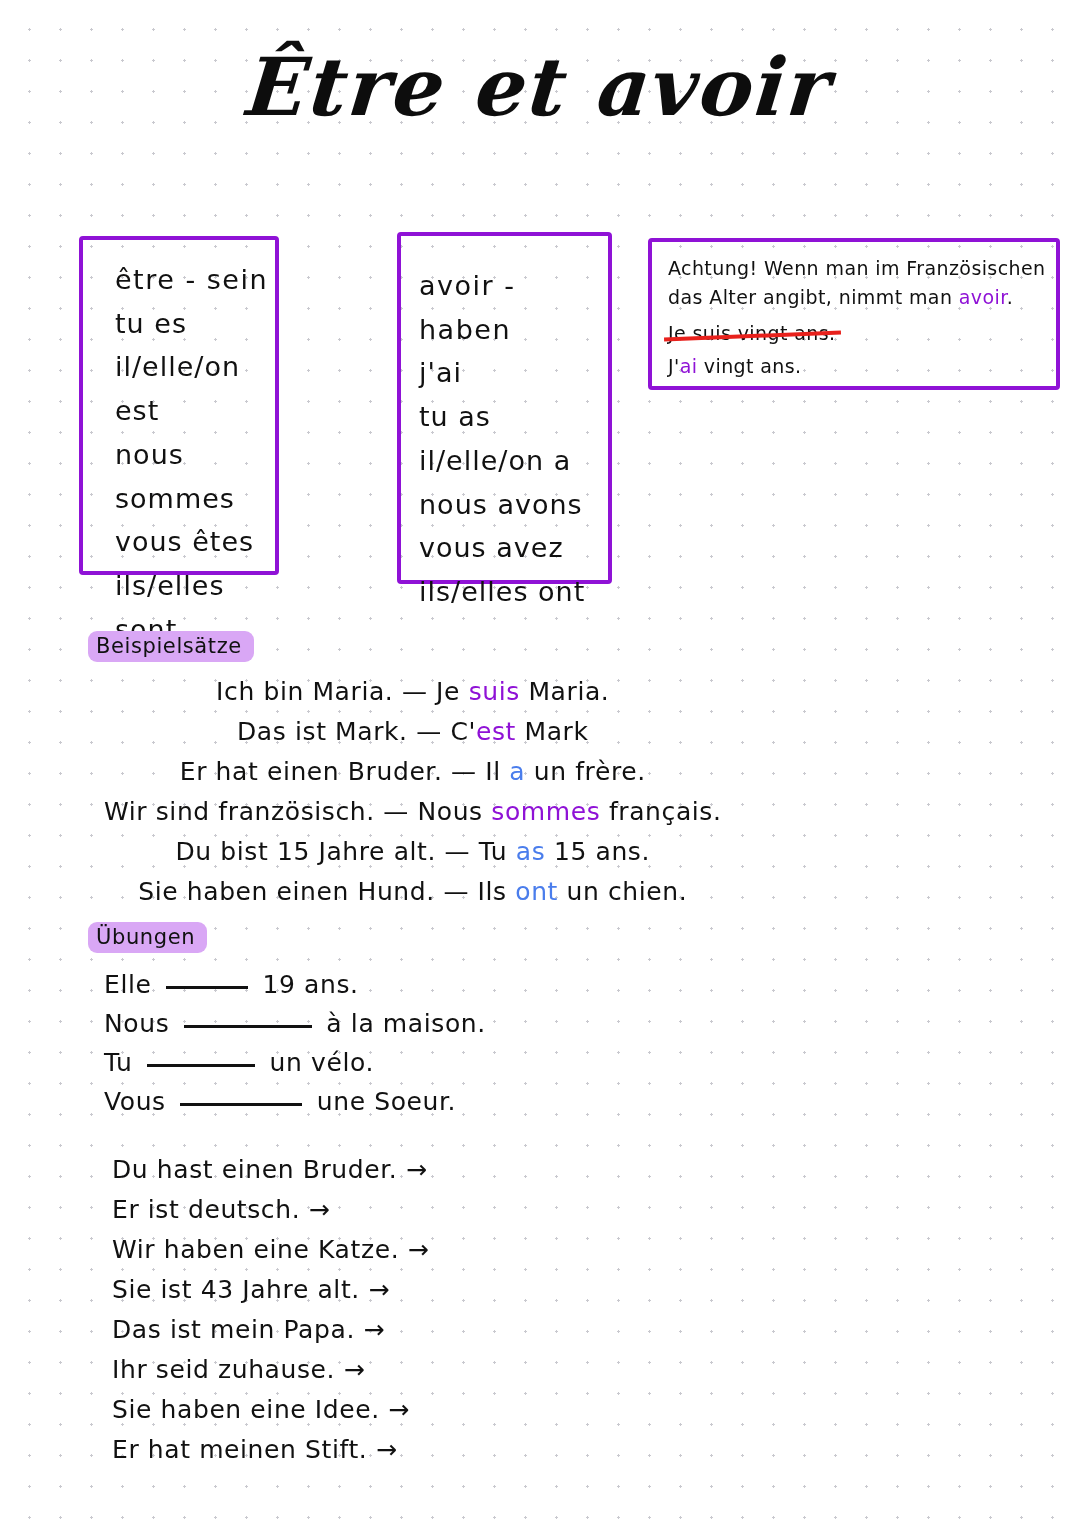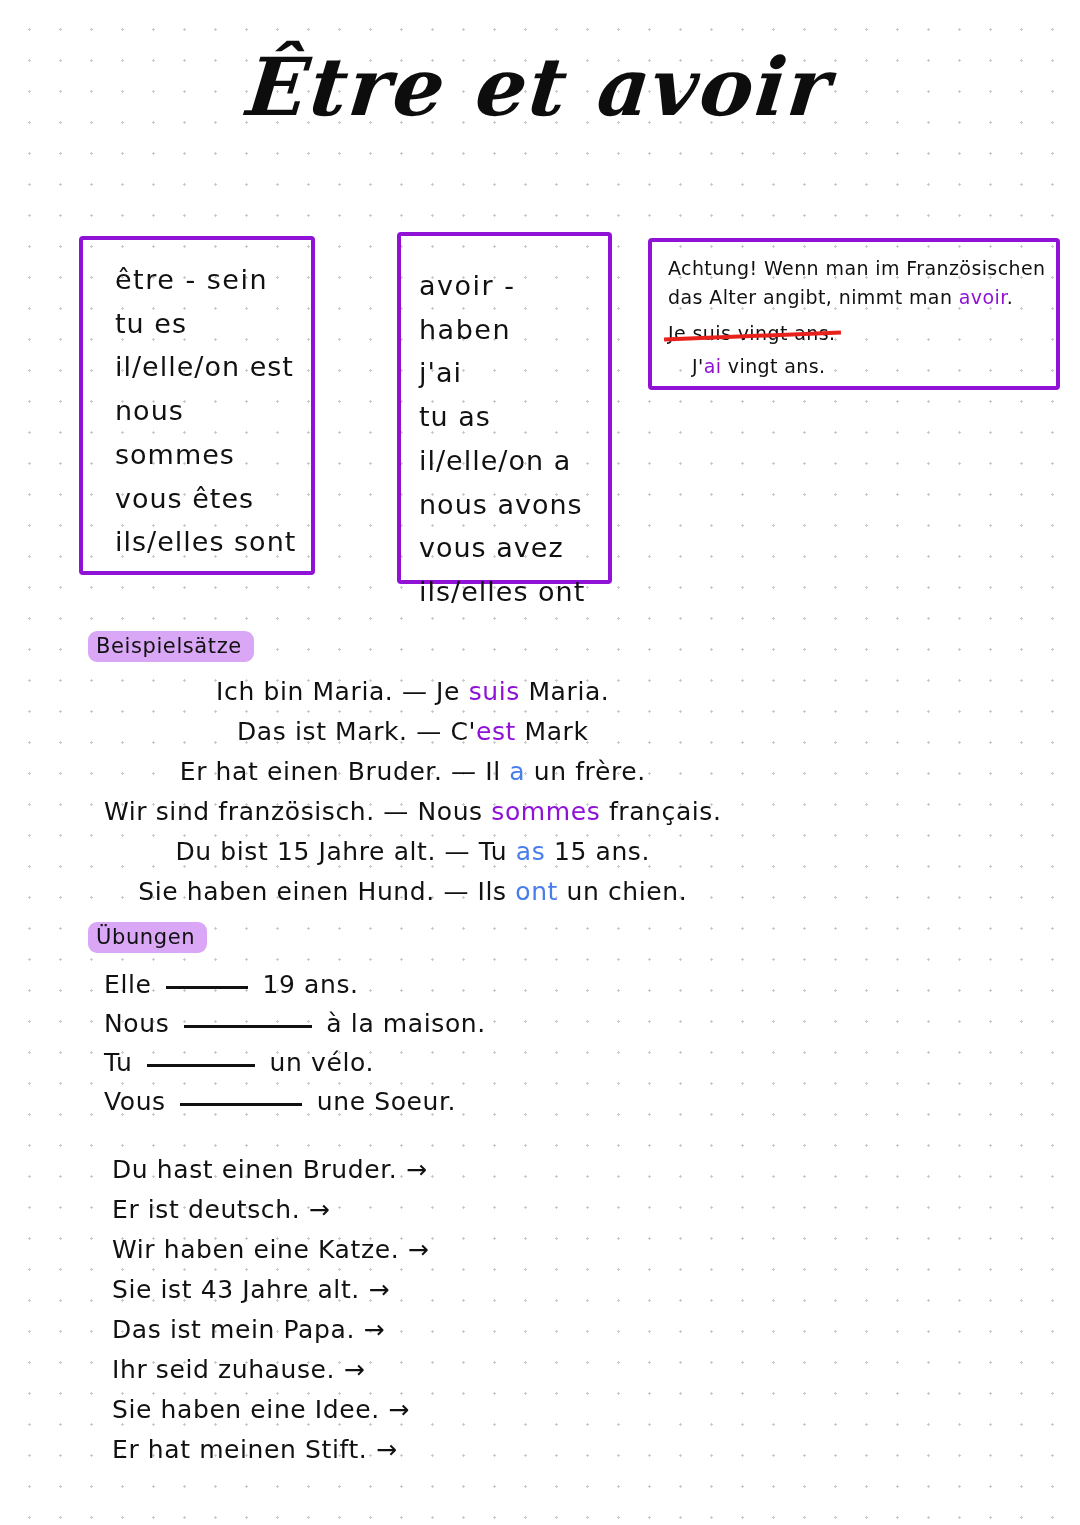--- a/index.html
+++ b/index.html
@@ -51,21 +51,21 @@
     font-family: "DejaVu Sans", sans-serif;
     font-size: 27px;
     color: #111;
     line-height: 1.62;
     letter-spacing: 1px;
   }
   .conj .hdr {
     letter-spacing: 1.5px;
   }
 
-  #box-etre { left: 79px; top: 236px; width: 236px; height: 339px; }
+  #box-etre { left: 79px; top: 236px; width: 200px; height: 339px; }
   #box-etre .conj { position: absolute; left: 32px; top: 18px; }
 
   #box-avoir { left: 397px; top: 232px; width: 215px; height: 352px; text-decoration: underline; }
   #box-avoir .conj { position: absolute; left: 18px; top: 28px; }
 
   #box-achtung { left: 648px; top: 238px; width: 412px; height: 152px; padding-left: 20px; }
   #box-achtung .note {
     position: absolute;
     left: 16px;
     top: 12px;
@@ -155,21 +155,21 @@
 
   <div class="box" id="box-achtung">
     <div class="note">
       <div>Achtung! Wenn man im Französischen</div>
       <div>
         <span>das Alter angibt, nimmt man </span><span class="purpleword">avoir</span><span>.</span>
       </div>
       <div style="margin-top:6px;">
         <span class="struck"><span>Je suis vingt ans.</span><span class="strike"></span></span>
       </div>
-      <div style="margin-top:4px;margin-left:24px;">
+      <div style="margin-top:4px;">
         <span>J'</span><span class="purpleword">ai</span><span> vingt ans.</span>
       </div>
     </div>
   </div>
 
   <div class="tag" id="tag-beispiel">Beispielsätze</div>
 
   <div class="lines" id="sentences">
       <div><span>Ich bin Maria. — </span><span>Je </span><span class="v-purple">suis</span><span> Maria.</span></div>
       <div><span>Das ist Mark. — </span><span>C'</span><span class="v-purple">est</span><span> Mark</span></div>

